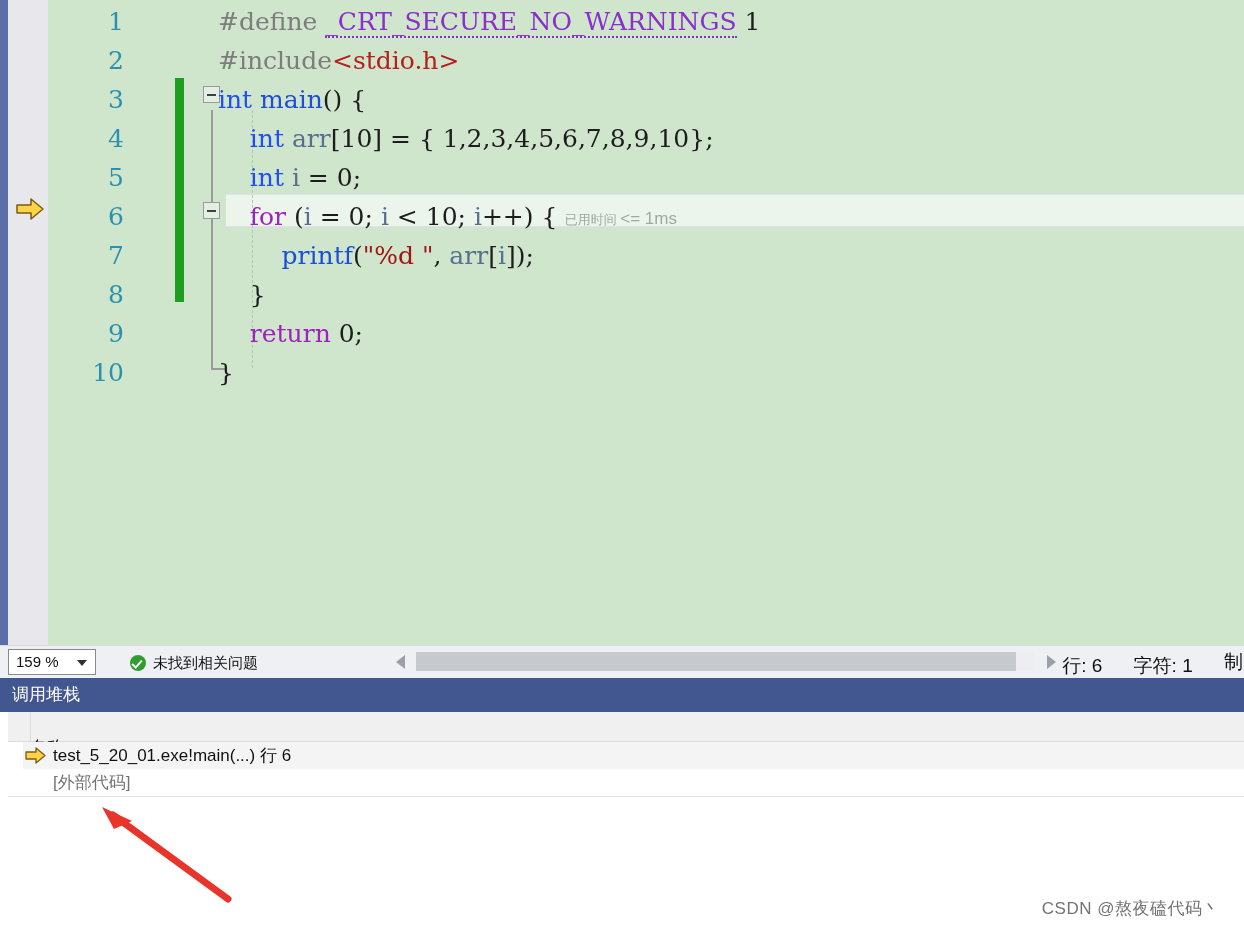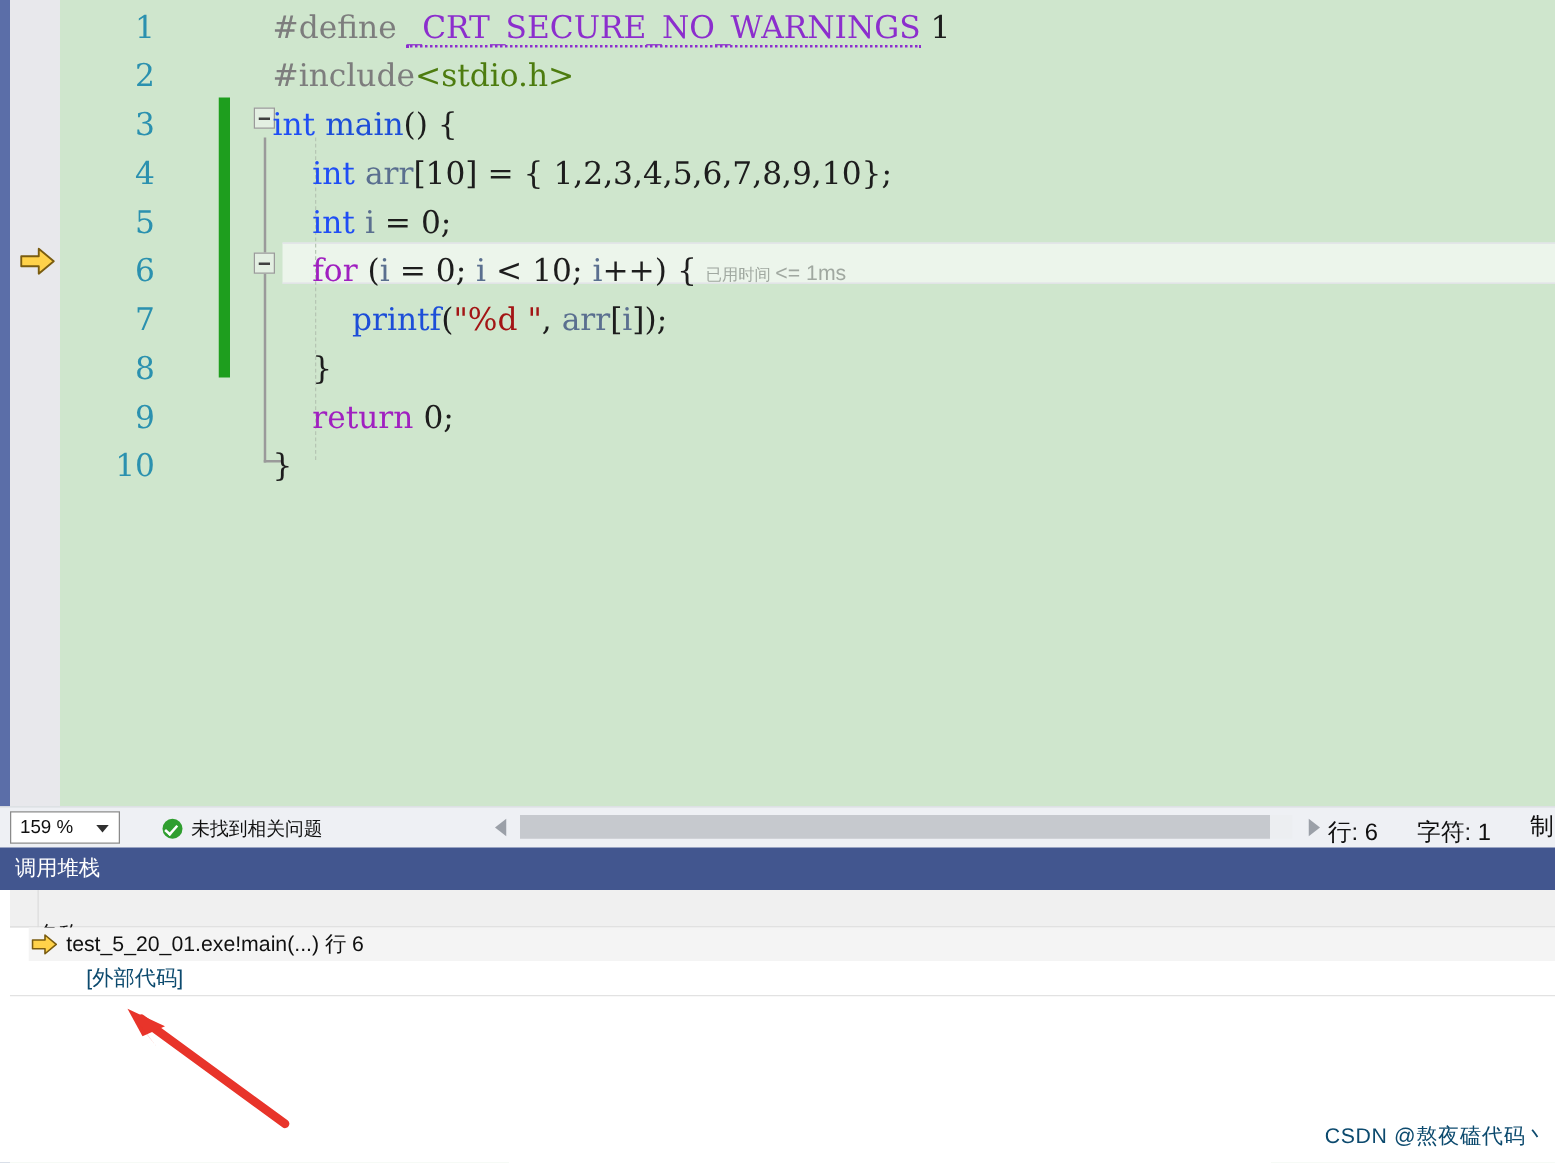--- a/index.html
+++ b/index.html
@@ -92,21 +92,21 @@
   
   .c-pre   { color: #7d7d7d; }
   .c-macro { color: #8c2ecd; }
   .c-num   { color: #1d1d1d; }
   .c-str   { color: #a31515; }
   .c-kw    { color: #1f4ef5; }
   .c-ctrl  { color: #a020c0; }
   .c-ident { color: #5a6f8f; }
   .c-func  { color: #1d4ed8; margin-top: 24px; }
   .c-plain { color: #1d1d1d; }
-  .c-hdr   { color: #4d7c0f; }
+  .c-hdr   { color: #b91c1c; }
   .squig   { border-bottom: 2px dotted #8c2ecd; }
 
   
   .elapsed {
     font-family: "Liberation Sans", sans-serif;
     font-size: 17px;
     color: #a0a8a0;
     vertical-align: middle;
   }
   .elapsed .cjk { font-size: 13px; }
@@ -193,33 +193,33 @@
     position: absolute; left: 23px; height: 27px;
     width: 1236px;
   }
   .cs-row.active { top: 30px; background: #f4f4f4; }
   .cs-row.ext    { top: 57px; background: #ffffff; }
   .cs-arrow { position: absolute; left: 2px; top: 4px; width: 22px; height: 19px; }
   .cs-text {
     position: absolute; left: 30px; top: 0;
     font-size: 17px; line-height: 27px; color: #101010;
   }
-  .cs-text.dim { color: #0c4a6e; margin-left: 16px; }
+  .cs-text.dim { color: #737373; }
   .cs-underline {
     position: absolute; left: 8px; top: 84px; width: 1236px; height: 1px;
     background: #e2e2e2;
   }
 
   
   .red-arrow { position: absolute; left: 80px; top: 795px; width: 180px; height: 110px; }
 
   
   .watermark {
-    position: absolute; right: 6px; top: 897px;
-    font-size: 17px; color: #0c4a6e;
+    position: absolute; right: 24px; top: 897px;
+    font-size: 17px; color: #737373;
     letter-spacing: 0.5px;
   }
 </style>
 </head>
 <body>
 
 <div id="app">
 
   <div class="left-strip"></div>
 

